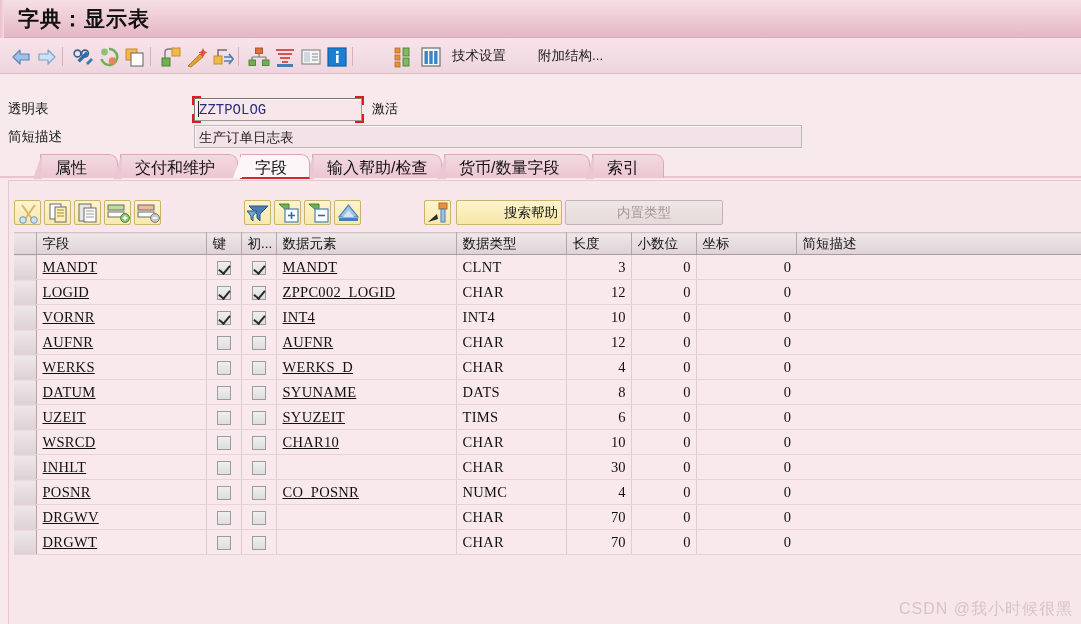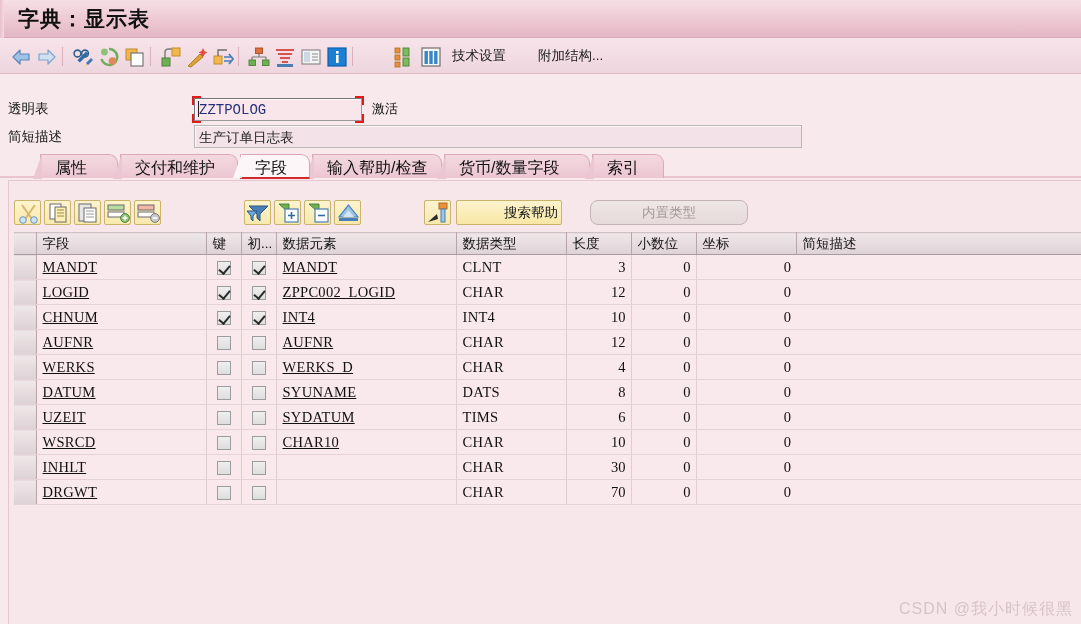--- a/index.html
+++ b/index.html
@@ -462,21 +462,21 @@
 
   <div class="gbtn" style="left:424px">
     <svg class="gbtn-ico" viewBox="0 0 27 25">
       <rect x="14" y="2" width="8" height="6" fill="#e8913c" stroke="#b5691f" stroke-width="1"></rect>
       <rect x="16" y="8" width="4" height="13" fill="#9dc4e6" stroke="#4a7fb5" stroke-width="1"></rect>
       <path d="M3 21 L12 13 L13 18 Z" fill="#2b2b2b"></path>
     </svg>
   </div>
 
   <div class="wide-btn" style="left:456px; width:106px;padding-left:44px;">搜索帮助</div>
-  <div class="wide-btn disabled" style="left:590px; width:158px;border-radius:8px;">内置类型</div>
+  <div class="wide-btn disabled" style="left:565px; width:158px;">内置类型</div>
 
   <table class="grid">
     <colgroup>
       <col style="width:22px">
       <col style="width:170px">
       <col style="width:35px">
       <col style="width:35px">
       <col style="width:180px">
       <col style="width:110px">
       <col style="width:65px">
@@ -520,21 +520,21 @@
           <td><span class="lnk">ZPPC002_LOGID</span></td>
           <td><span class="mono">CHAR</span></td>
           <td class="num"><span class="numtxt">12</span></td>
           <td class="num"><span class="numtxt">0</span></td>
           <td class="num" style="border-right: none;"><span class="numtxt">0</span></td>
           <td style="border-right: none;"></td>
           <td></td>
         </tr>
         <tr>
           <td class="selcell"></td>
-          <td><span class="lnk">CHNUM</span></td>
+          <td><span class="lnk">VORNR</span></td>
           <td class="ctr"><span class="cb checked"></span></td>
           <td class="ctr"><span class="cb checked"></span></td>
           <td><span class="lnk">INT4</span></td>
           <td><span class="mono">INT4</span></td>
           <td class="num"><span class="numtxt">10</span></td>
           <td class="num"><span class="numtxt">0</span></td>
           <td class="num" style="border-right: none;"><span class="numtxt">0</span></td>
           <td style="border-right: none;"></td>
           <td></td>
         </tr>
@@ -575,21 +575,21 @@
           <td class="num"><span class="numtxt">0</span></td>
           <td class="num" style="border-right: none;"><span class="numtxt">0</span></td>
           <td style="border-right: none;"></td>
           <td></td>
         </tr>
         <tr>
           <td class="selcell"></td>
           <td><span class="lnk">UZEIT</span></td>
           <td class="ctr"><span class="cb"></span></td>
           <td class="ctr"><span class="cb"></span></td>
-          <td><span class="lnk">SYDATUM</span></td>
+          <td><span class="lnk">SYUZEIT</span></td>
           <td><span class="mono">TIMS</span></td>
           <td class="num"><span class="numtxt">6</span></td>
           <td class="num"><span class="numtxt">0</span></td>
           <td class="num" style="border-right: none;"><span class="numtxt">0</span></td>
           <td style="border-right: none;"></td>
           <td></td>
         </tr>
         <tr>
           <td class="selcell"></td>
           <td><span class="lnk">WSRCD</span></td>
@@ -611,28 +611,54 @@
           <td></td>
           <td><span class="mono">CHAR</span></td>
           <td class="num"><span class="numtxt">30</span></td>
           <td class="num"><span class="numtxt">0</span></td>
           <td class="num" style="border-right: none;"><span class="numtxt">0</span></td>
           <td style="border-right: none;"></td>
           <td></td>
         </tr>
         <tr>
           <td class="selcell"></td>
-          <td><span class="lnk">DRGWT</span></td>
+          <td><span class="lnk">POSNR</span></td>
+          <td class="ctr"><span class="cb"></span></td>
+          <td class="ctr"><span class="cb"></span></td>
+          <td><span class="lnk">CO_POSNR</span></td>
+          <td><span class="mono">NUMC</span></td>
+          <td class="num"><span class="numtxt">4</span></td>
+          <td class="num"><span class="numtxt">0</span></td>
+          <td class="num" style="border-right: none;"><span class="numtxt">0</span></td>
+          <td style="border-right: none;"></td>
+          <td></td>
+        </tr>
+        <tr>
+          <td class="selcell"></td>
+          <td><span class="lnk">DRGWV</span></td>
           <td class="ctr"><span class="cb"></span></td>
           <td class="ctr"><span class="cb"></span></td>
           <td></td>
           <td><span class="mono">CHAR</span></td>
           <td class="num"><span class="numtxt">70</span></td>
           <td class="num"><span class="numtxt">0</span></td>
           <td class="num" style="border-right: none;"><span class="numtxt">0</span></td>
           <td style="border-right: none;"></td>
           <td></td>
         </tr>
+        <tr>
+          <td class="selcell"></td>
+          <td><span class="lnk">DRGWT</span></td>
+          <td class="ctr"><span class="cb"></span></td>
+          <td class="ctr"><span class="cb"></span></td>
+          <td></td>
+          <td><span class="mono">CHAR</span></td>
+          <td class="num"><span class="numtxt">70</span></td>
+          <td class="num"><span class="numtxt">0</span></td>
+          <td class="num" style="border-right: none;"><span class="numtxt">0</span></td>
+          <td style="border-right: none;"></td>
+          <td></td>
+        </tr>
       </tbody>
   </table>
 
   <div class="watermark">CSDN @我小时候很黑</div>
 </div>
 
 </body></html>

